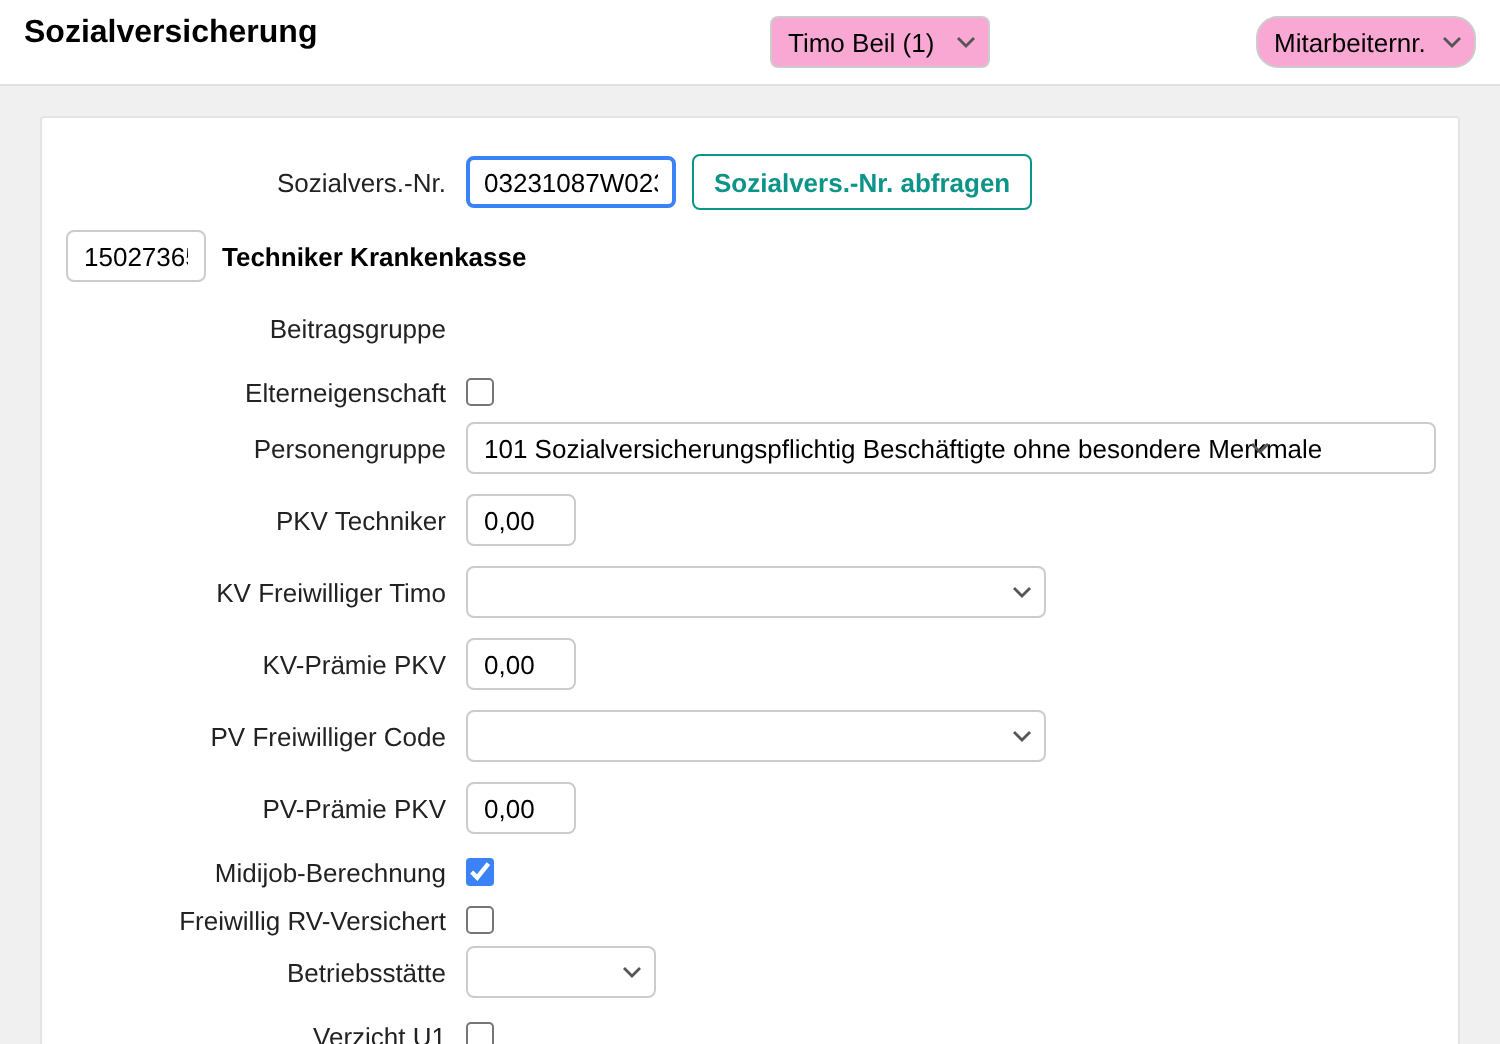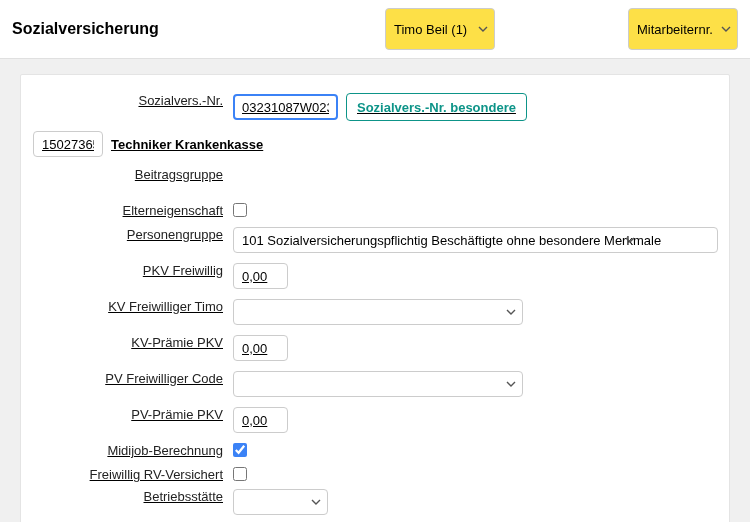--- a/index.html
+++ b/index.html
@@ -10,72 +10,71 @@
       width: 750px;
       height: 522px;
       overflow: hidden;
       color: #000;
     }
     .header {
       background: #fff;
       border-bottom: 1px solid #e0e0e0;
       padding: 8px 12px;
       display: flex;
-      align-items: center;
+      align-items: flex-start;
       gap: 8px;
     }
     .header-title {
       font-size: 16px;
       font-weight: 600;
       margin-right: auto;
       min-width: 240px;
     }
     .header-select {
       border: 1px solid #ccc;
       border-radius: 4px;
-      background: #fde047;
-      height: 42px;
+      background: #f9a8d4;
+      height: 26px;
       padding: 2px 24px 2px 8px;
       font-size: 13px;
       appearance: none;
       position: relative;
       cursor: pointer;
     }
     .select-wrap {
       position: relative;
       display: inline-block;
     }
     .select-wrap .chev {
       position: absolute;
       right: 7px;
       top: 50%;
       transform: translateY(-50%);
       pointer-events: none;
     }
     .mid-select { width: 110px; }
-    .right-select { width: 110px; }
+    .right-select { width: 110px; border-radius: 11px; }
     .header-right {
       margin-left: auto;
       display: flex;
       gap: 4px;
     }
     .panel {
       background: #fff;
       margin: 15px 20px 0 20px;
       border: 1px solid #e4e4e4;
       border-radius: 2px;
       padding: 18px 12px 10px 12px;
       height: 470px;
     }
     .form-row {
       display: flex;
-      align-items: flex-start;
+      align-items: center;
       margin-bottom: 10px;
       min-height: 26px;
-      text-decoration: underline;
     }
     .form-label {
       width: 200px;
       text-align: right;
       padding-right: 10px;
       font-size: 13px;
       color: #222;
     }
     .form-controls {
       display: flex;
@@ -159,21 +158,21 @@
     </div>
   </div>
 </div>
 
 <div class="panel">
 
   <div class="form-row">
     <div class="form-label">Sozialvers.-Nr.</div>
     <div class="form-controls">
       <input class="text-input highlighted w100" value="03231087W023" style="">
-      <button class="btn">Sozialvers.-Nr. besondere</button>
+      <button class="btn">Sozialvers.-Nr. abfragen</button>
     </div>
   </div>
 
   <div class="form-row">
     <div class="form-controls">
       <input class="text-input w80" value="15027365" style="">
       <span class="static-txt">Techniker Krankenkasse</span>
     </div>
   </div>
 
@@ -198,21 +197,21 @@
         <span class="chev">
           <svg width="10" height="10" viewBox="0 0 10 10">
               <path d="M1 3 L5 7 L9 3" stroke="#555" stroke-width="1.4" fill="none"></path>
             </svg>
         </span>
       </div>
     </div>
   </div>
 
   <div class="form-row">
-    <div class="form-label">PKV Freiwillig</div>
+    <div class="form-label">PKV Techniker</div>
     <div class="form-controls">
       <input class="text-input w60" value="0,00" style="">
     </div>
   </div>
 
   <div class="form-row">
     <div class="form-label">KV Freiwilliger Timo</div>
     <div class="form-controls">
       <div class="select-wrap" style="width:290px;">
         <select class="form-select wmid"><option></option></select>

